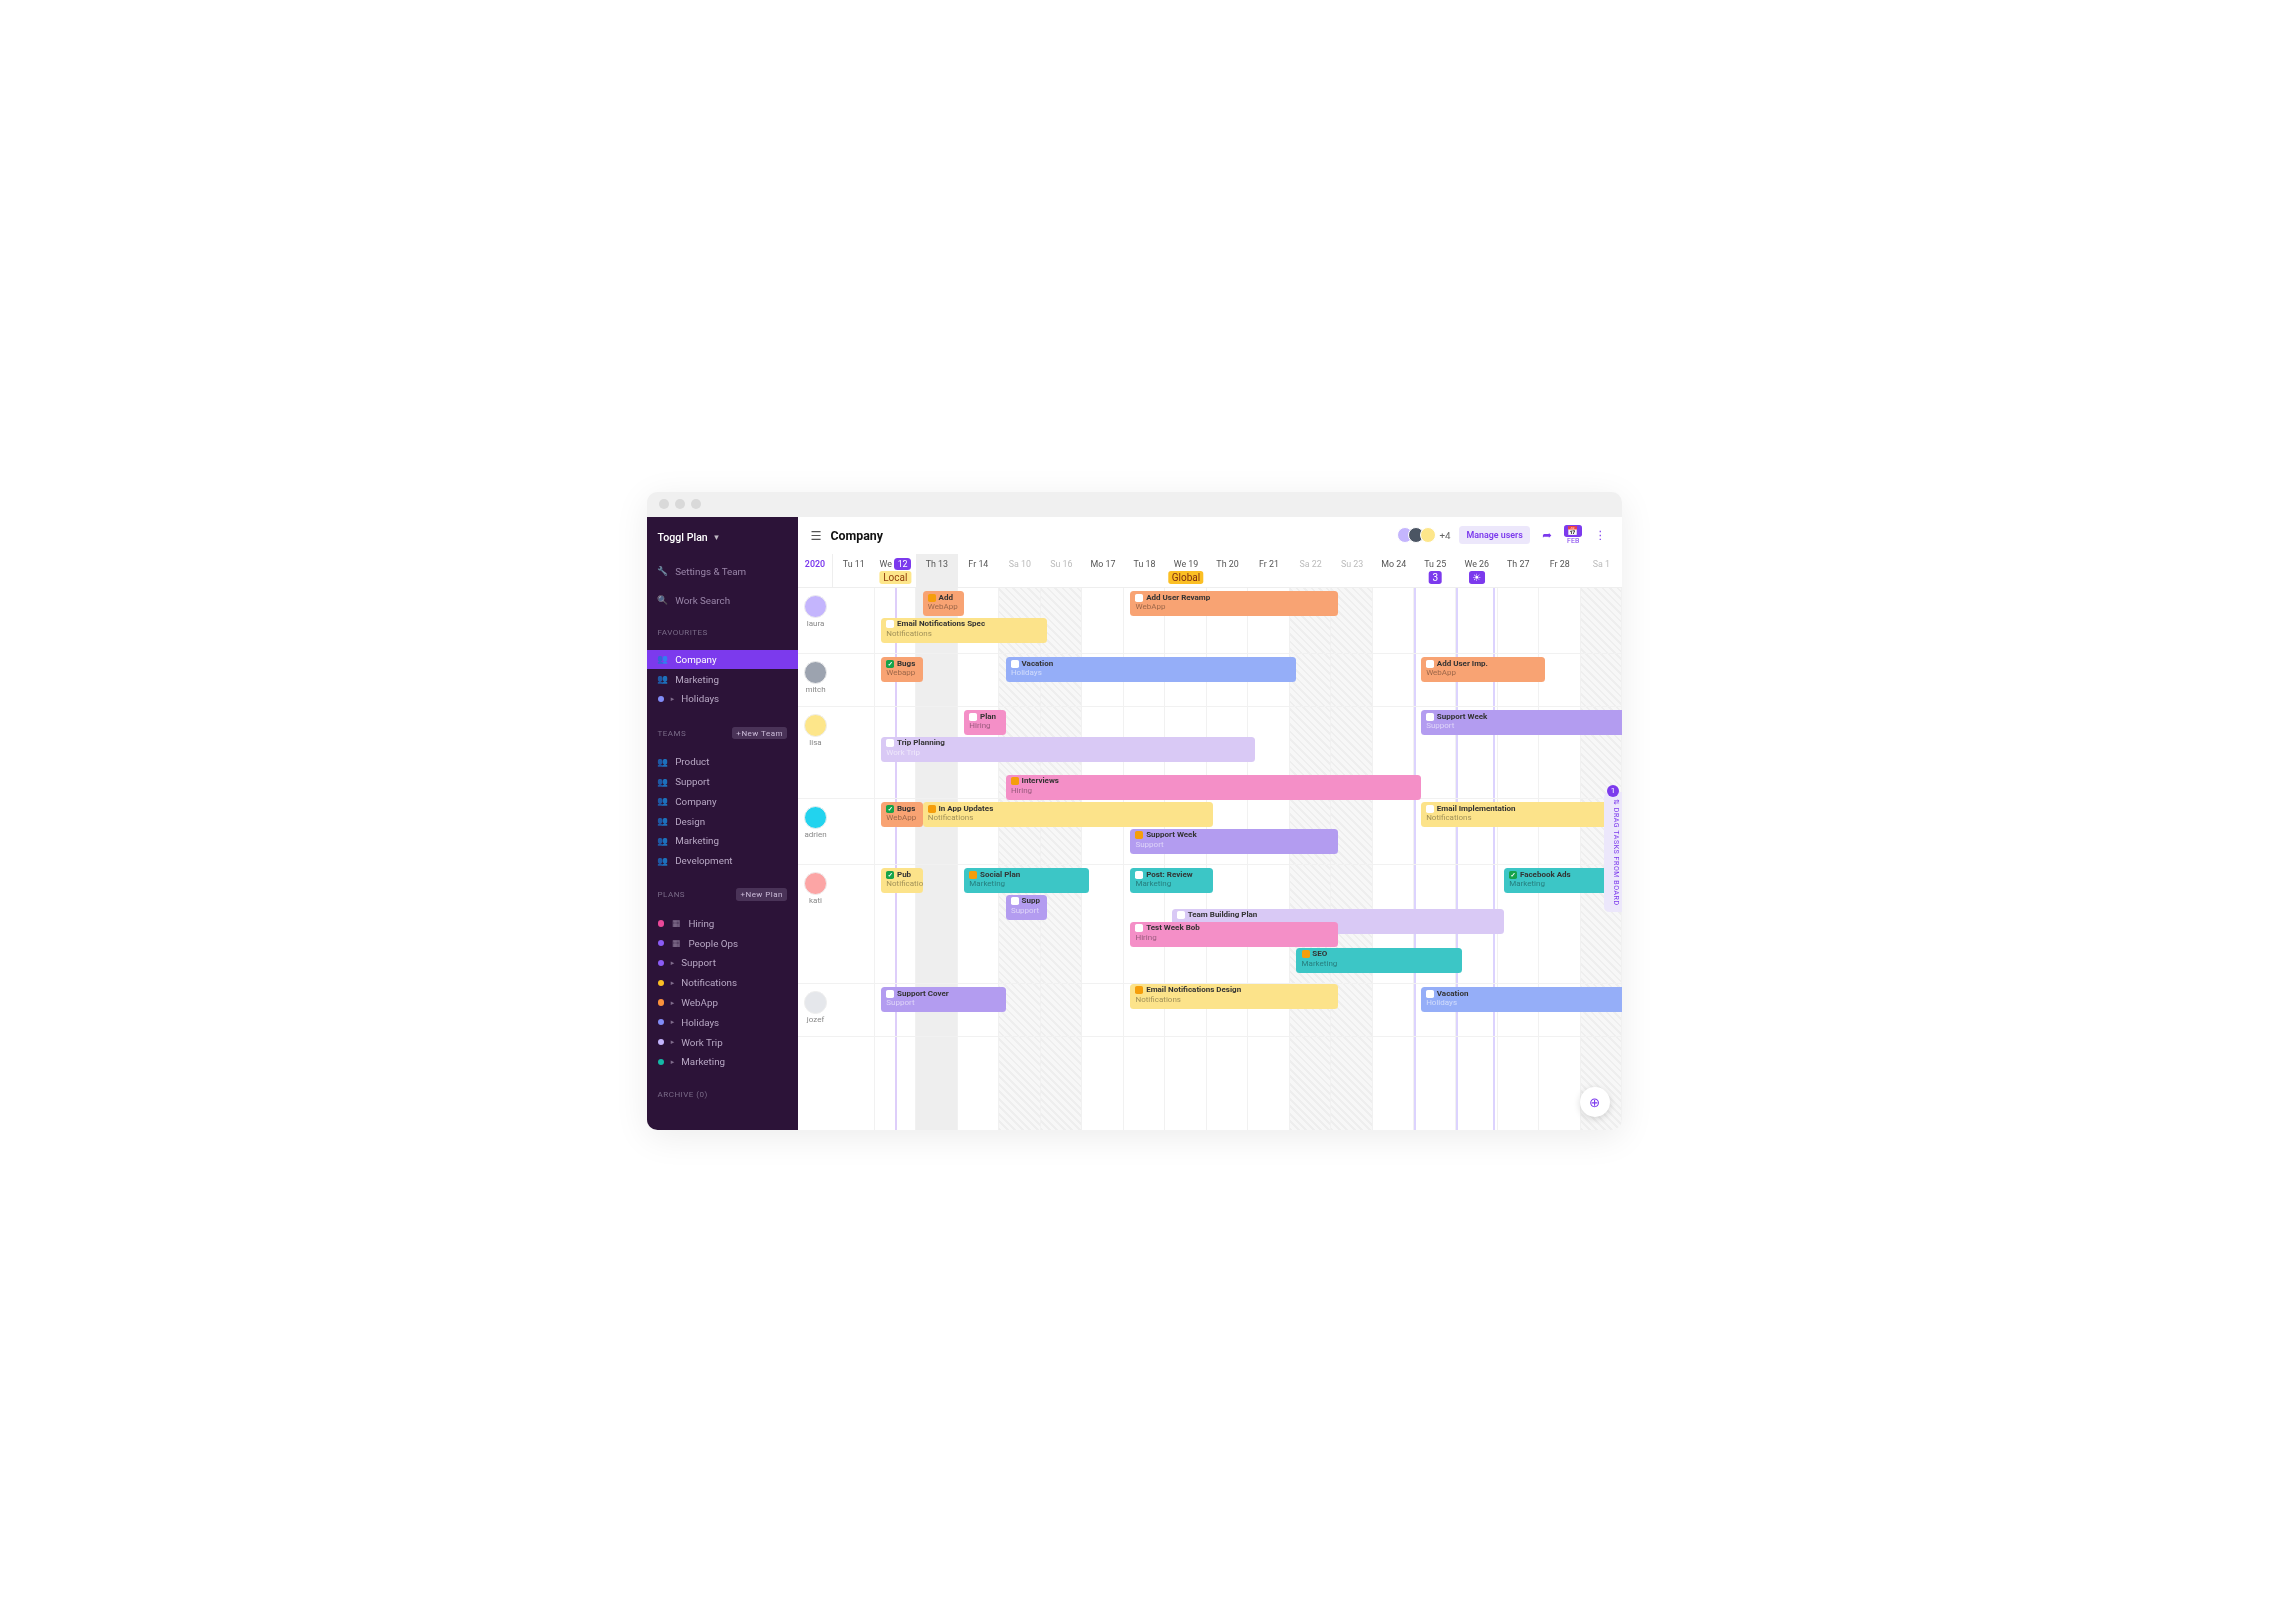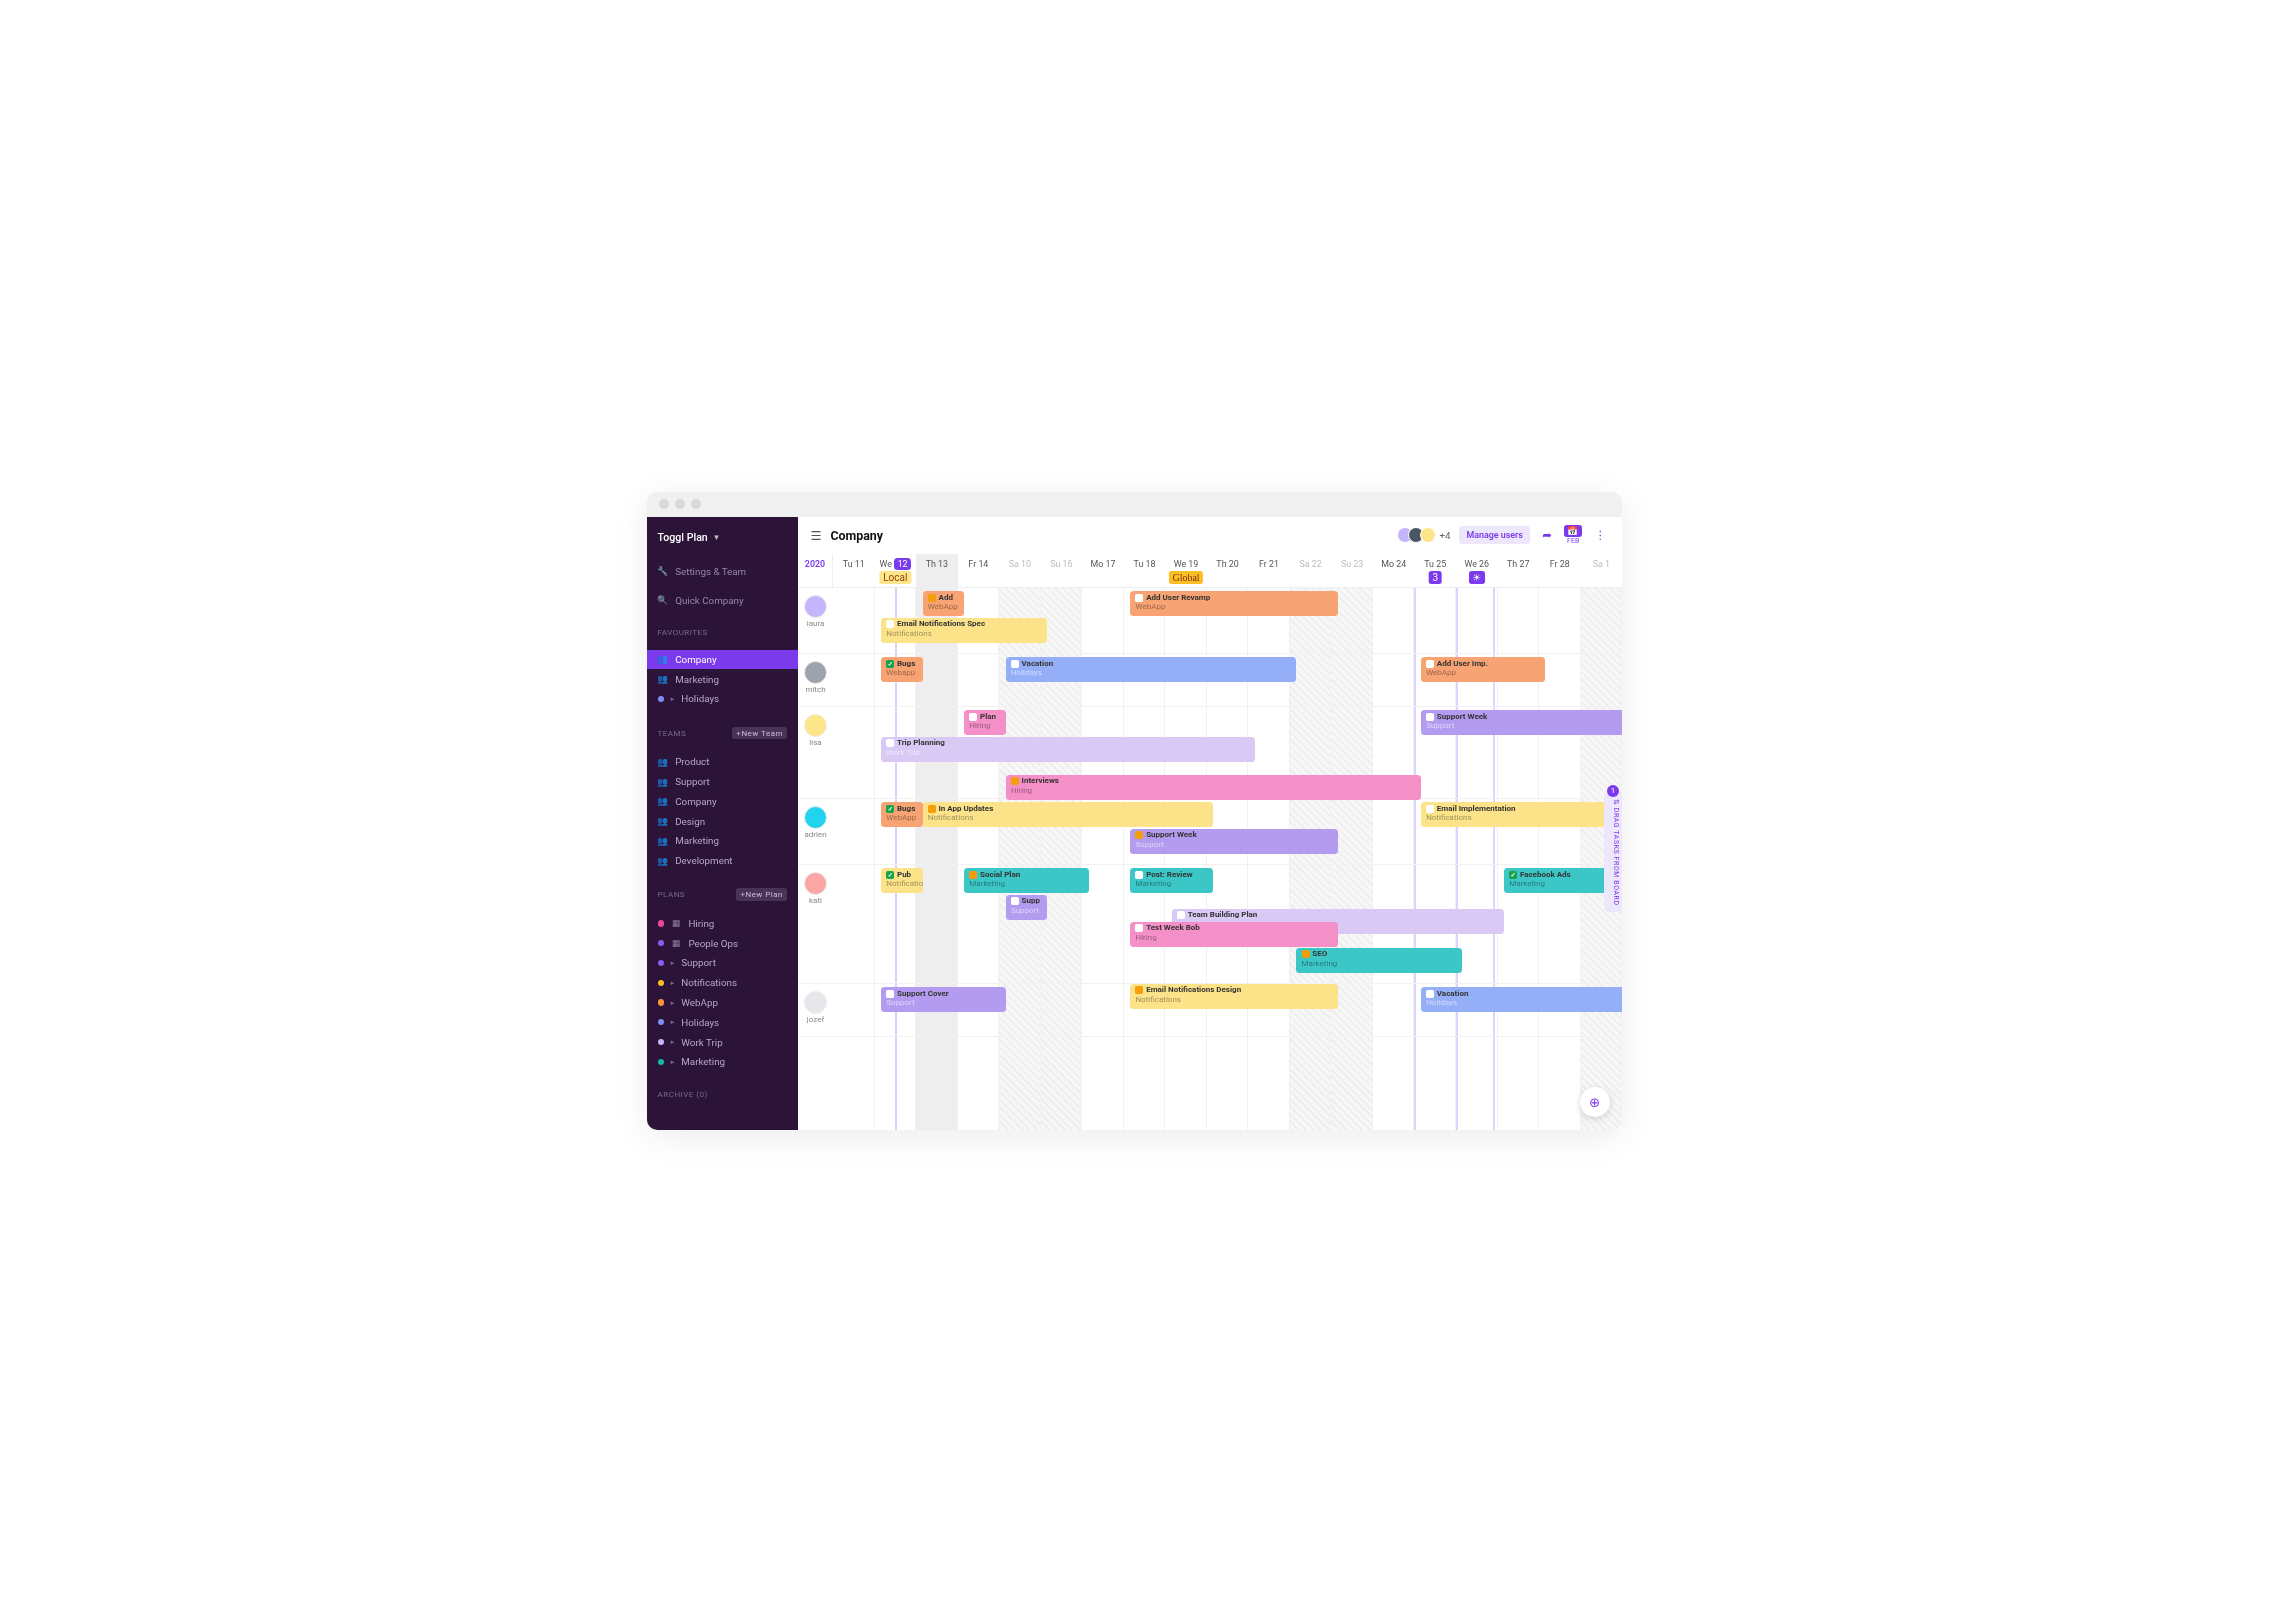--- a/index.html
+++ b/index.html
@@ -31,21 +31,21 @@
 .topbar .datebadge { display:flex; flex-direction:column; align-items:center; font-size:7px; color:#7c3aed; cursor:pointer;}
 .datebadge .daynum{background:#7c3aed;color:#fff;border-radius:2.7px;padding:0.9px 3.5px;font-size:8.9px;font-weight:700;}
 .dateheader { height:34px; border-bottom:0.9px solid #eee; display:flex; font-size:8.9px; position:relative;}
 .dateheader .year { width:35px; display:flex;align-items:flex-start;justify-content:center;color:#7c3aed;font-weight:600; padding-top:5.3px; border-right:0.9px solid #eee;}
 .dateheader .cols { flex:1; display:flex;}
 .daycol { flex:1; text-align:center; padding-top:5.3px; color:#555; position:relative;}
 .daycol.weekend { color:#bbb; }
 .daycol.today .num { background:#7c3aed;color:#fff;border-radius:3.5px;padding:0.9px 3.5px;}
 .daycol .tag { position:absolute;top:17.7px;left:50%;transform:translateX(-50%);font-size:10px;padding:0.9px 3.5px;border-radius:2.7px;}
 .daycol .tag.local{background:#fde68a;color:#92400e;}
-.daycol .tag.global{background:#fbbf24;color:#7c2d12;font-family:Liberation Serif, serif;}
+.daycol .tag.global{background:#fbbf24;color:#7c2d12;}
 .daycol .tag.blue{background:#7c3aed;color:#fff;}
 .timeline { flex:1; overflow:hidden; position:relative;}
 .rowswrap { position:absolute; inset:0; display:flex;}
 .gridarea { flex:1; position:relative;}
 .gridbg { position:absolute; inset:0; display:flex;}
 .gridbg .gday{flex:1;border-right:0.9px solid #f1f1f1;}
 .gridbg .gday.weekend{background:repeating-linear-gradient(45deg,#eee,#eee 1.8px,#f7f7f7 1.8px,#f7f7f7 5.3px);}
 .gridbg .vline { position:absolute;top:0;bottom:0;width:1.8px;background:#c4b5fd;opacity:.6;}
 .userrow { position:relative; border-bottom:0.9px solid #f1f1f1; min-height:53px; display:flex;}
 .userrow .userinfo { width:35px; text-align:center; font-size:8px; color:#888;}
@@ -74,21 +74,21 @@
       <div class="brand">
         <span>Toggl Plan</span>
         <span class="glyph">▾</span>
       </div>
       <div class="link">
         <span class="glyph">🔧</span>
         <span>Settings &amp; Team</span>
       </div>
       <div class="link">
         <span class="glyph">🔍</span>
-        <span>Quick Company</span>
+        <span>Work Search</span>
       </div>
 
       <div class="section-head">
         <span>FAVOURITES</span>
       </div>
       <div id="fav-items">
           <div class="item active">
             <span class="glyph">👥</span>
             <span>Company</span>
           </div>

